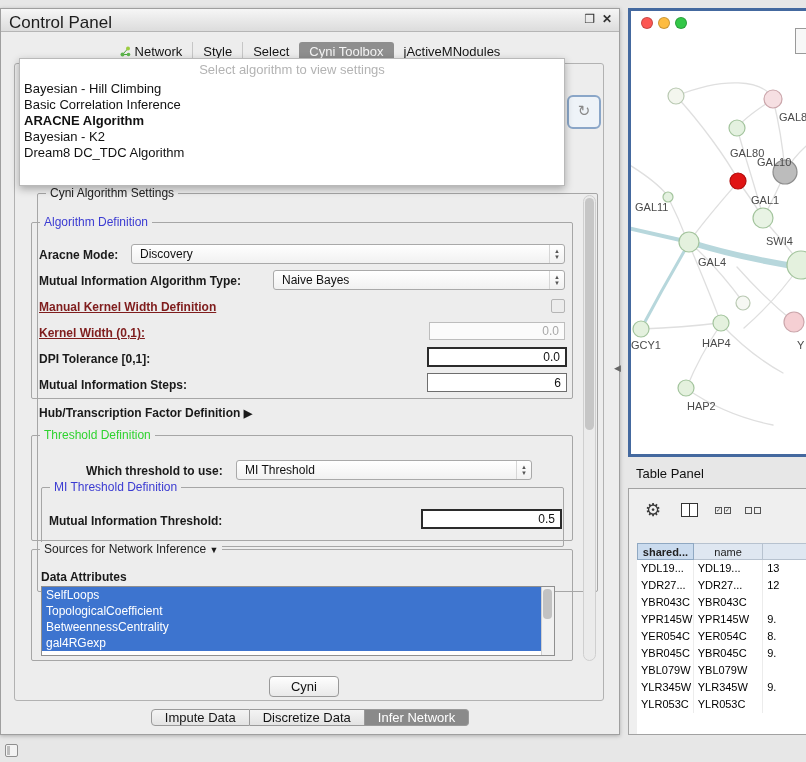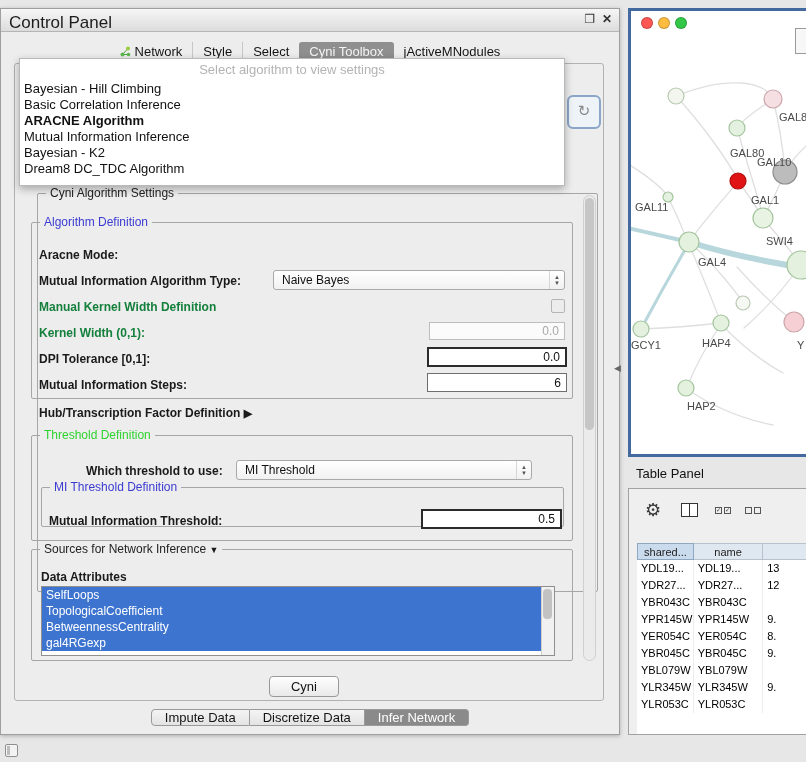--- a/index.html
+++ b/index.html
@@ -35,26 +35,26 @@
   .dd-item.sel{font-weight:bold;}
 
   
   .group{position:absolute;border:1px solid #a6a6a6;border-radius:2px;box-sizing:border-box;}
   .group-title{position:absolute;top:-8px;left:8px;background:#ededed;padding:0 4px;font-size:12px;color:#222;white-space:nowrap;}
   .group-title.blue{color:#3b3bd2;}
   .group-title.green{color:#2fd32f;}
   #g-cyni{left:18px;top:184px;width:561px;height:399px;margin-left:18px;}
   #g-algdef{left:30px;top:213px;width:542px;height:177px;}
   #g-thresh{left:30px;top:426px;width:542px;height:106px;}
-  #g-mithresh{left:40px;top:478px;width:523px;height:40px;}
+  #g-mithresh{left:40px;top:478px;width:523px;height:60px;}
   #g-sources{left:30px;top:540px;width:542px;height:112px;}
   .tri{font-size:9px;color:#1a1a1a;}
 
   .flabel{position:absolute;font-size:12px;font-weight:bold;color:#1a1a1a;white-space:nowrap;}
-  .flabel.disabled{color:#15803d;}
+  .flabel.disabled{color:#7f1d1d;text-decoration:underline;}
 
   .combo{position:absolute;height:20px;background:linear-gradient(#ffffff,#f1f1f1);
     border:1px solid #a9a9a9;border-radius:3px;box-sizing:border-box;font-size:12px;color:#111;}
   .combo .combo-text{position:absolute;left:8px;top:2px;}
   .combo .arrows{position:absolute;right:0;top:0;bottom:0;width:14px;border-left:1px solid #d6d6d6;
     display:flex;flex-direction:column;align-items:center;justify-content:center;color:#555;}
   .combo .arrows span{font-size:6px;line-height:6px;}
 
   .field{position:absolute;background:#fff;font-size:12px;box-sizing:border-box;color:#111;}
   .field .val{position:absolute;right:5px;top:50%;transform:translateY(-50%);}
@@ -102,21 +102,21 @@
   .cols-icon{position:absolute;left:52px;top:14px;width:17px;height:14px;background:#fff;border:1px solid #333;box-sizing:border-box;}
   .cols-icon:before{content:"";position:absolute;left:7px;top:0;bottom:0;width:1px;background:#333;}
   .chk-pair{position:absolute;top:18px;display:flex;gap:2px;}
   .chk-pair.checked{left:86px;}
   .chk-pair.unchecked{left:116px;}
   .mini-box{width:7px;height:7px;border:1px solid #555;box-sizing:border-box;font-size:6px;line-height:5px;color:#333;text-align:center;}
   .tp-table{position:absolute;left:8px;top:54px;right:0;bottom:0;background:#fff;}
   .tp-header{display:flex;height:17px;}
   .hcell{height:17px;line-height:17px;font-size:11px;text-align:center;color:#222;
     background:#dfe7f1;border:1px solid #b7c2cf;border-left:none;box-sizing:border-box;overflow:hidden;white-space:nowrap;}
-  .hcell:first-child{border-left:1px solid #b7c2cf;background:#cadbee;border-color:#8fa8c2;}
+  .hcell:first-child{border-left:1px solid #b7c2cf;background:#cadbee;border-color:#8fa8c2;font-weight:bold;}
   .trow{display:flex;height:17px;background:#fff;}
   .tcell{height:17px;line-height:17px;font-size:11px;padding-left:4px;box-sizing:border-box;
     border-right:1px solid #ececec;overflow:hidden;white-space:nowrap;color:#000;}
 
   #splitter-arrow{position:absolute;left:614px;top:363px;font-size:9px;color:#666;}
   #dock-icon{position:absolute;left:5px;top:744px;width:13px;height:13px;border:1px solid #8f8f8f;
     border-radius:2px;background:#f3f3f3;box-sizing:border-box;}
   #dock-icon:before{content:"";position:absolute;left:1px;top:1px;bottom:1px;width:3px;background:#bdbdbd;}
 </style>
 </head>
@@ -170,20 +170,27 @@
       <span class="group-title green">Threshold Definition</span>
     </div>
     <div class="group" id="g-mithresh">
       <span class="group-title blue">MI Threshold Definition</span>
     </div>
     <div class="group" id="g-sources">
       <span class="group-title"><span>Sources for Network Inference</span> <span class="tri">▼</span></span>
     </div>
 
     <span class="flabel" style="left:38px;top:239px">Aracne Mode:</span>
+    <div class="combo" style="left:130px;top:235px;width:434px">
+      <span class="combo-text">Discovery</span>
+      <span class="arrows">
+          <span>▲</span>
+          <span>▼</span>
+        </span>
+    </div>
 
     <span class="flabel" style="left:38px;top:265px">Mutual Information Algorithm Type:</span>
     <div class="combo" style="left:272px;top:261px;width:292px">
       <span class="combo-text">Naive Bayes</span>
       <span class="arrows">
           <span>▲</span>
           <span>▼</span>
         </span>
     </div>
 
@@ -246,21 +253,20 @@
         <div class="btab">Discretize Data</div>
         <div class="btab selected">Infer Network</div>
       </div>
 
     <div id="algo-popup">
       <div class="dd-header">Select algorithm to view settings</div>
       <div class="dd-list">
           <div class="dd-item">Bayesian - Hill Climbing</div>
           <div class="dd-item">Basic Correlation Inference</div>
           <div class="dd-item sel">ARACNE Algorithm</div>
-          <div class="dd-item">Mutual Information Inference</div>
           <div class="dd-item">Bayesian - K2</div>
           <div class="dd-item">Dream8 DC_TDC Algorithm</div>
         </div>
     </div>
   </div>
 
   <div id="network-panel">
     <div class="traffic">
         <span class="light" style="background: rgb(252, 87, 83);"></span>
         <span class="light" style="background: rgb(253, 188, 64);"></span>

